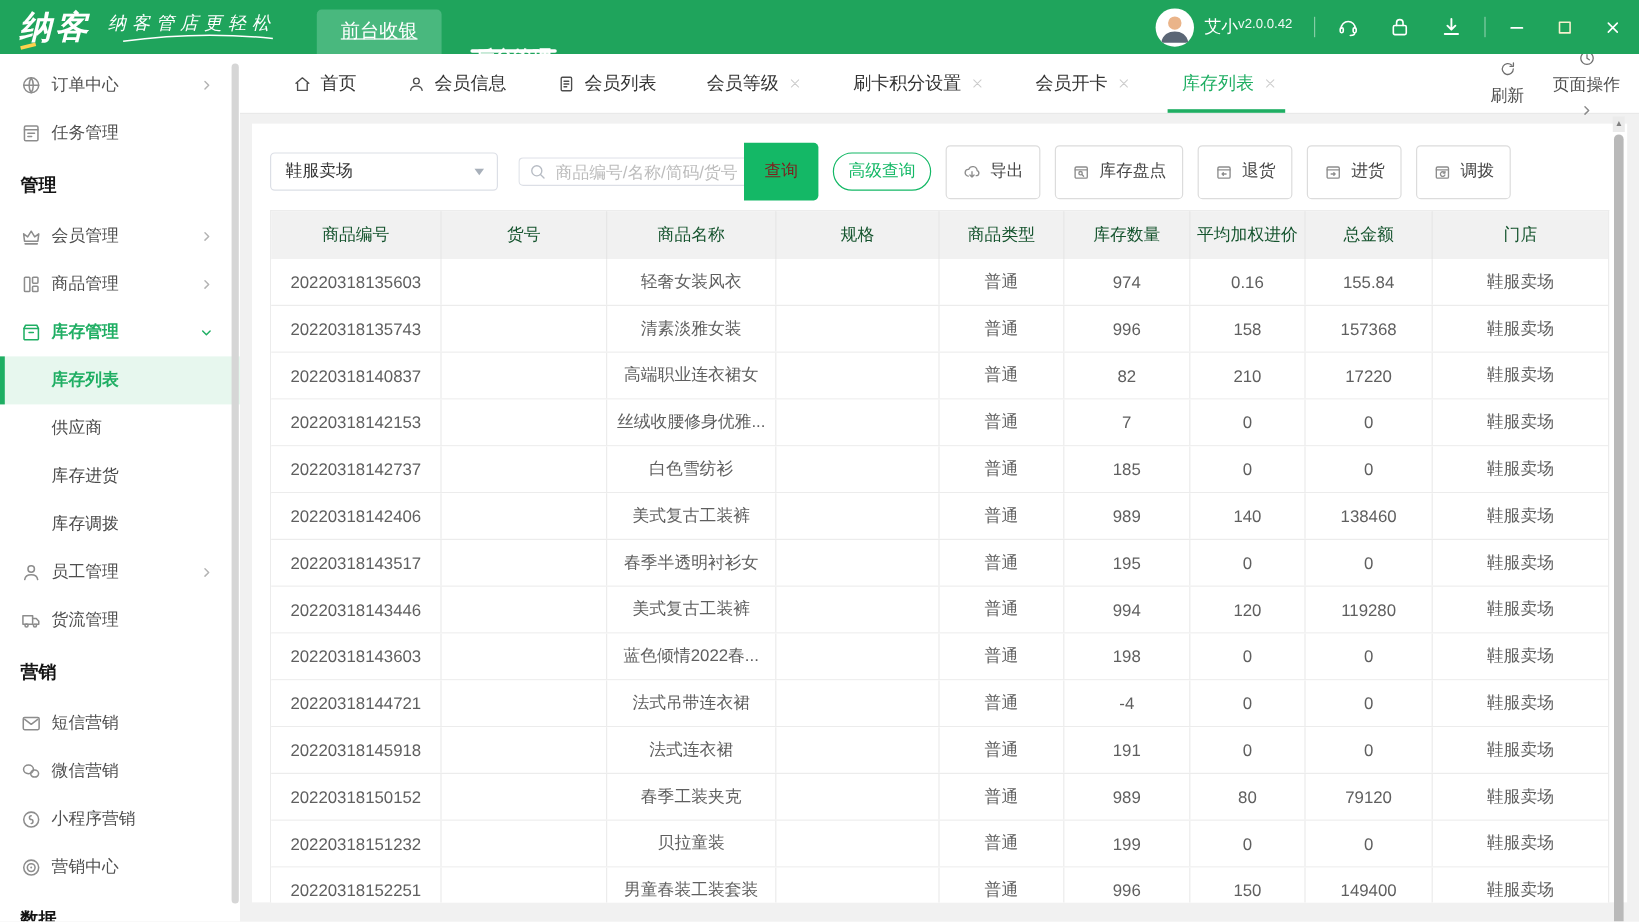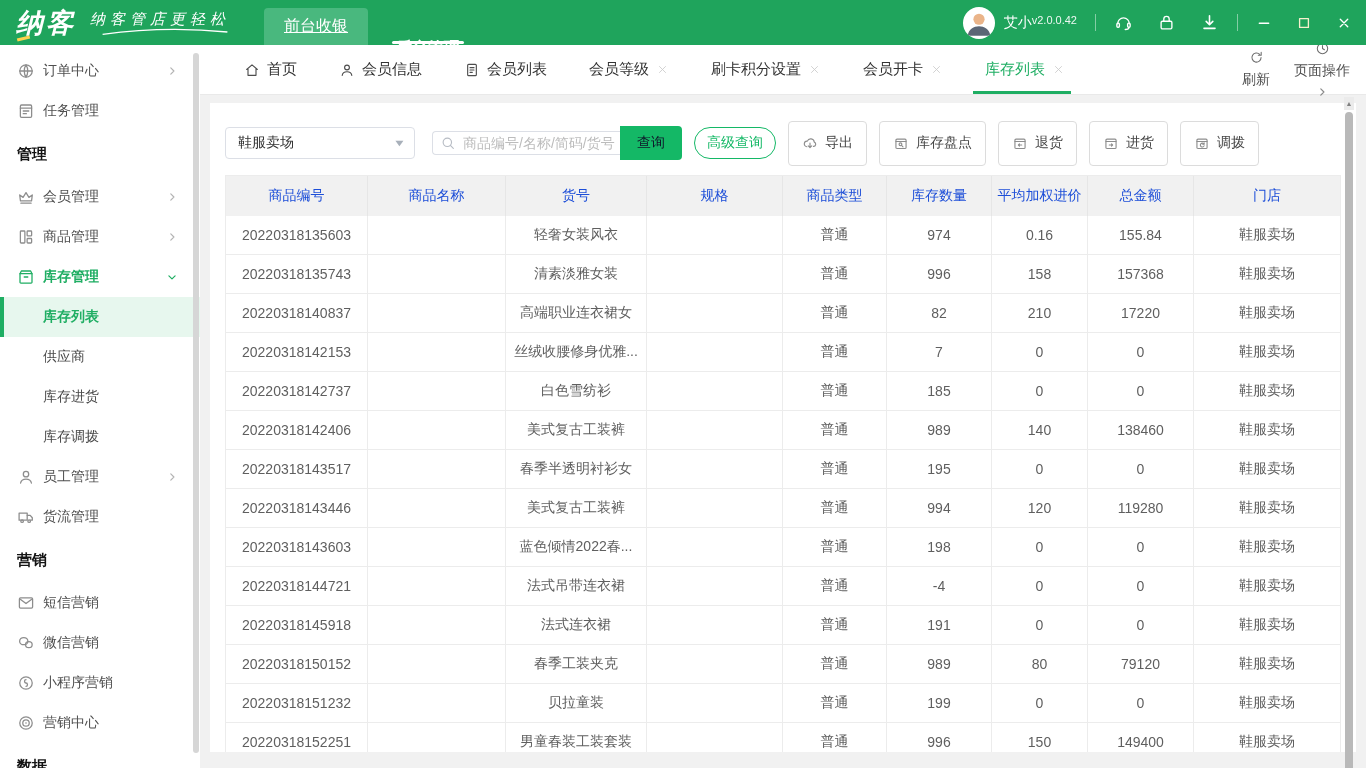--- a/index.html
+++ b/index.html
@@ -62,31 +62,31 @@
 
   
   .panel { margin:8px 10px 16px 10px; background:#fff; flex:1; padding:24px 15px 0 15px; overflow:hidden; }
   .toolbar { display:flex; align-items:center; height:32px; }
   .select { width:190px; height:32px; border:1px solid #dcdfe6; border-radius:4px; display:flex; align-items:center; justify-content:space-between; padding:0 10px 0 12px; font-size:14px; color:#333; background:#fff; cursor:pointer; }
   .caret { color:#a8b0ba; font-size:9px; transform:scaleX(1.5); }
   .searchwrap { display:flex; align-items:center; height:32px; margin-left:17px; position:relative; }
   .s-icon { position:absolute; left:8px; top:8px; width:16px; height:16px; color:#b7bcc4; }
   .searchwrap input { height:24px; border:1px solid #dcdfe6; border-right:none; border-radius:4px 0 0 4px; padding:0 4px 0 30px; width:188px; font-size:14px; color:#333; outline:none; }
   .searchwrap input::placeholder { color:#bcbcbc; }
-  .btn-green { height:34px; padding:0 17px; background:#14b866; color:#0f172a; border:none; border-radius:0 4px 4px 0; font-size:14px; cursor:pointer; }
+  .btn-green { height:48px; padding:0 17px; background:#14b866; color:#7f1d1d; border:none; border-radius:0 4px 4px 0; font-size:14px; cursor:pointer; }
   .btn-outline { height:32px; padding:0 12px; margin-left:12px; background:#fff; color:#14b866; border:1px solid #14b866; border-radius:16px; font-size:14px; cursor:pointer; }
   .toolbtns { display:flex; gap:12px; margin-left:12px; }
   .tbtn { height:45px; padding:0 13px; border:1px solid #dcdcdc; background:#fff; border-radius:4px; display:flex; align-items:center; gap:7px; font-size:14px; color:#464646; cursor:pointer; }
   .tbtn .ic { width:16px; height:16px; color:#8d8d8d; }
 
   
   .table { margin-top:16px; font-size:14px; color:#5f5f5f; border:1px solid #ececec; border-bottom:none; }
   .thead, .tr { display:grid; grid-template-columns:142px 138px 141px 136px 104px 105px 96px 106px 1fr; }
   .thead { background:#f1f1f1; height:40px; }
-  .th { display:flex; align-items:center; justify-content:center; color:#1d4ed8; border-right:1px solid #e6e6e6; }
+  .th { display:flex; align-items:center; justify-content:center; color:#14532d; border-right:1px solid #e6e6e6; }
   .th:last-child { border-right:none; }
   .tr { height:39px; border-bottom:1px solid #ececec; background:#fff; }
   .td { display:flex; align-items:center; justify-content:center; border-right:1px solid #ececec; overflow:hidden; white-space:nowrap; }
   .td:last-child { border-right:none; }
 
   
   .scrollbar { position:absolute; right:12px; top:52px; width:10px; height:700px; display:flex; flex-direction:column; align-items:center; }
   .sb-btn { width:10px; height:13px; background:#ebebeb; color:#808080; font-size:7px; display:flex; align-items:center; justify-content:center; cursor:pointer; }
   .sb-thumb { flex:1; width:8px; background:#b9b9b9; border-radius:4px; margin:2px 0; cursor:pointer; }
 </style>
@@ -481,24 +481,24 @@
             </button>
           </div>
       </div>
 
       <div class="table">
         <div class="thead" id="thead">
             <div class="th">
               <span>商品编号</span>
             </div>
             <div class="th">
+              <span>货号</span>
+            </div>
+            <div class="th">
               <span>商品名称</span>
-            </div>
-            <div class="th">
-              <span>货号</span>
             </div>
             <div class="th">
               <span>规格</span>
             </div>
             <div class="th">
               <span>商品类型</span>
             </div>
             <div class="th">
               <span>库存数量</span>
             </div>

